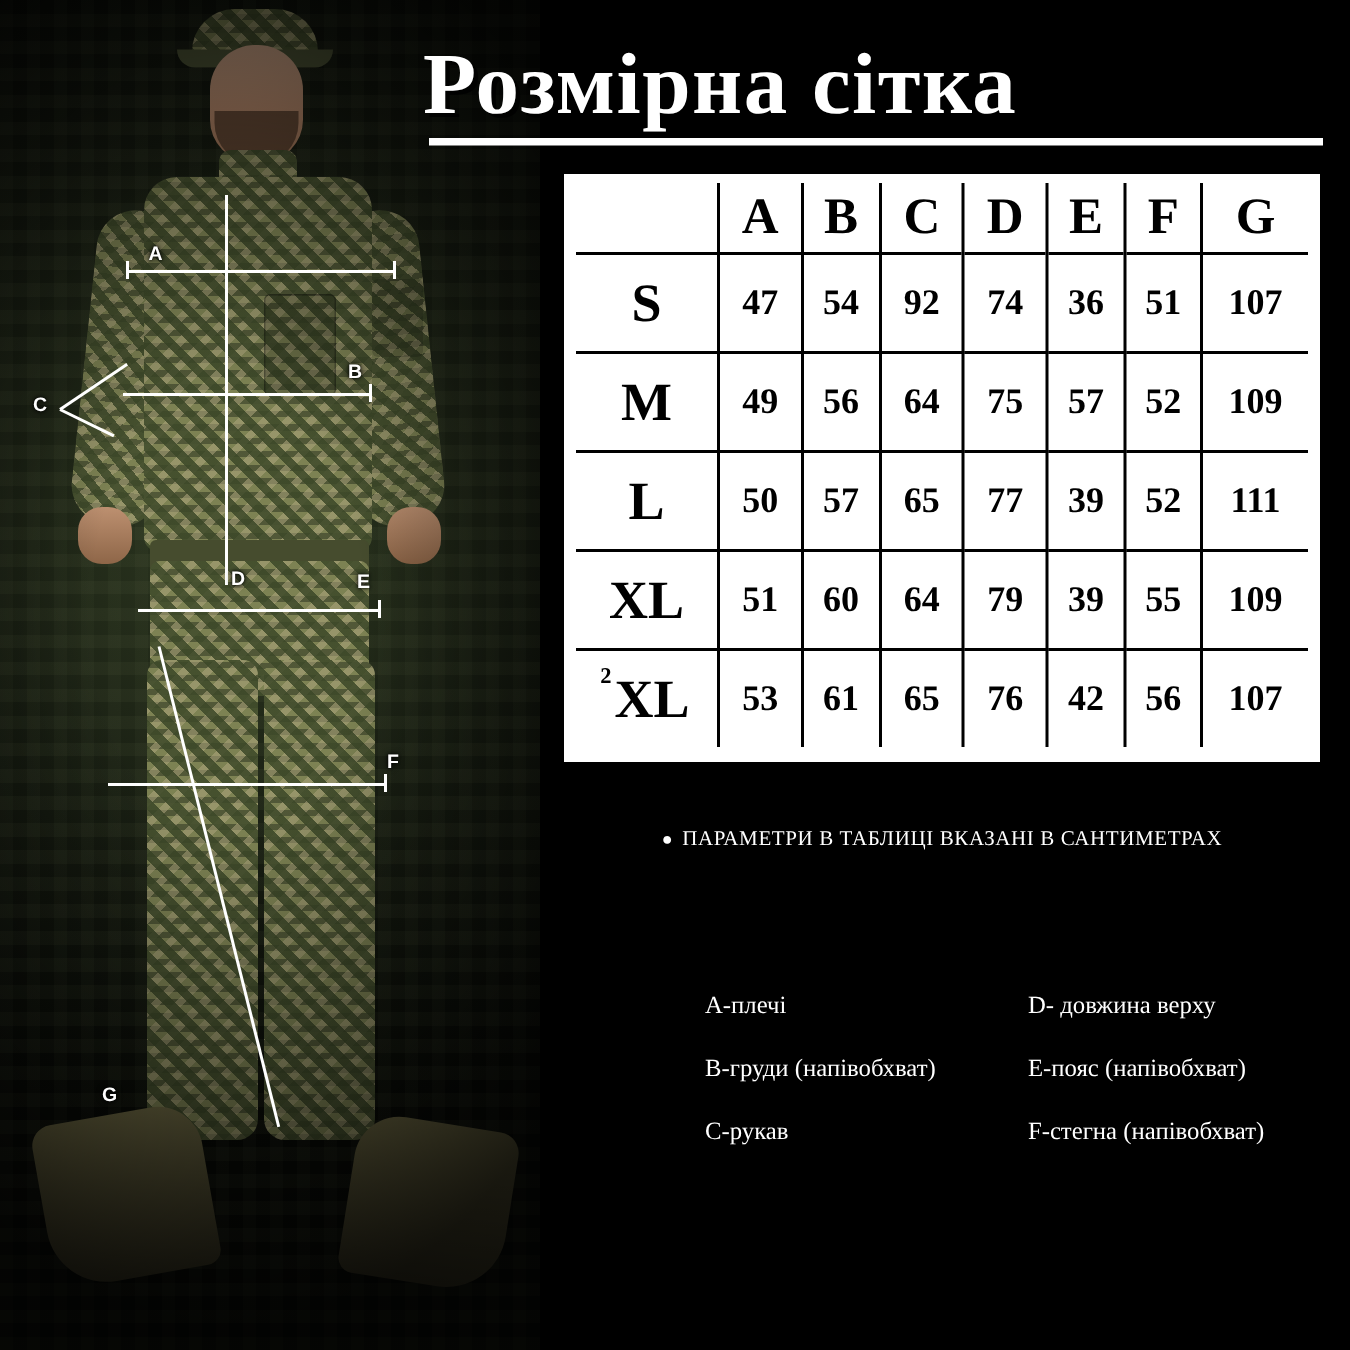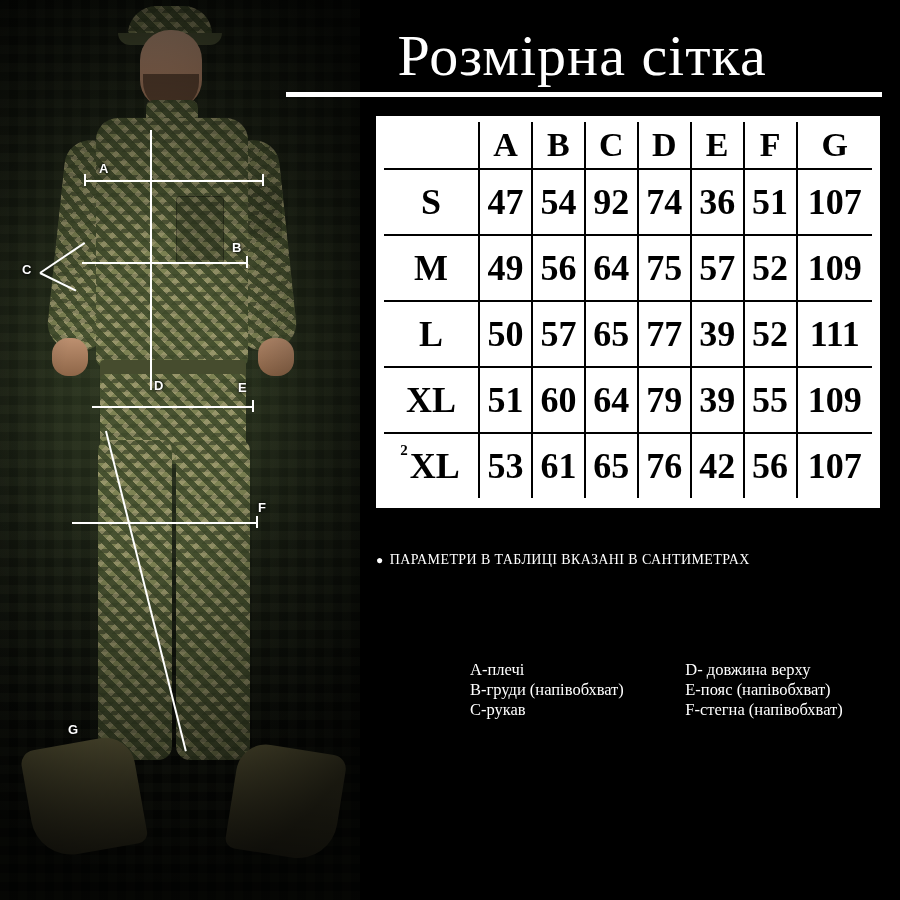--- a/index.html
+++ b/index.html
@@ -125,24 +125,23 @@
     letter-spacing: .5px;
     text-shadow: 0 0 4px #000, 0 0 2px #000;
   }
 
   
   #title {
     position: absolute;
     left: 282px;
     top: 22px;
     width: 600px;
-    text-align: center;
     color: #fff;
     font-family: "Liberation Serif", serif;
-    font-weight: 400;
+    font-weight: 700;
     font-size: 58px;
     letter-spacing: 1px;
     text-shadow: 3px 3px 0 rgba(0,0,0,.8);
   }
   #title-underline {
     position: absolute;
     left: 286px;
     top: 92px;
     width: 596px;
     height: 5px;
@@ -179,21 +178,21 @@
   }
   #size-table thead th.corner { border-left: none; border-top: none; }
   #size-table tbody th {
     font-size: 36px;
     width: 92px;
     height: 62px;
     border-left: none;
     position: relative;
   }
   #size-table tbody td {
-    font-size: 36px;
+    font-size: 24px;
     height: 62px;
     border-radius: 18px;
   }
   #size-table tr:last-child th, #size-table tr:last-child td { border-bottom: none; }
   #size-table tbody td:last-child { border-right: none; margin-top: 43px; }
   #size-table thead th:last-child { border-right: none; }
   .sup {
     font-size: 15px;
     vertical-align: super;
     position: relative;
@@ -204,36 +203,37 @@
   
   #note {
     position: absolute;
     left: 376px;
     top: 552px;
     width: 504px;
     color: #fff;
     font-family: "Liberation Serif", serif;
     font-size: 14px;
     letter-spacing: .4px;
+    text-align: center;
   }
   #note .bullet { font-size: 12px; margin-right: 6px; }
 
   
   #legend {
     position: absolute;
     left: 470px;
     top: 660px;
     width: 420px;
     color: #fff;
     font-family: "Liberation Serif", serif;
     font-size: 16.5px;
     display: flex;
     gap: 30px;
   }
-  #legend .col { display: flex; flex-direction: column; }
+  #legend .col { display: flex; flex-direction: column; gap: 22px; }
   #legend .col.left { width: 190px; }
   #legend .col.right { width: 210px; }
 </style>
 </head>
 <body>
 
 <div id="page">
 
   <div id="photo-panel">
     <div id="camo-bg"></div>

